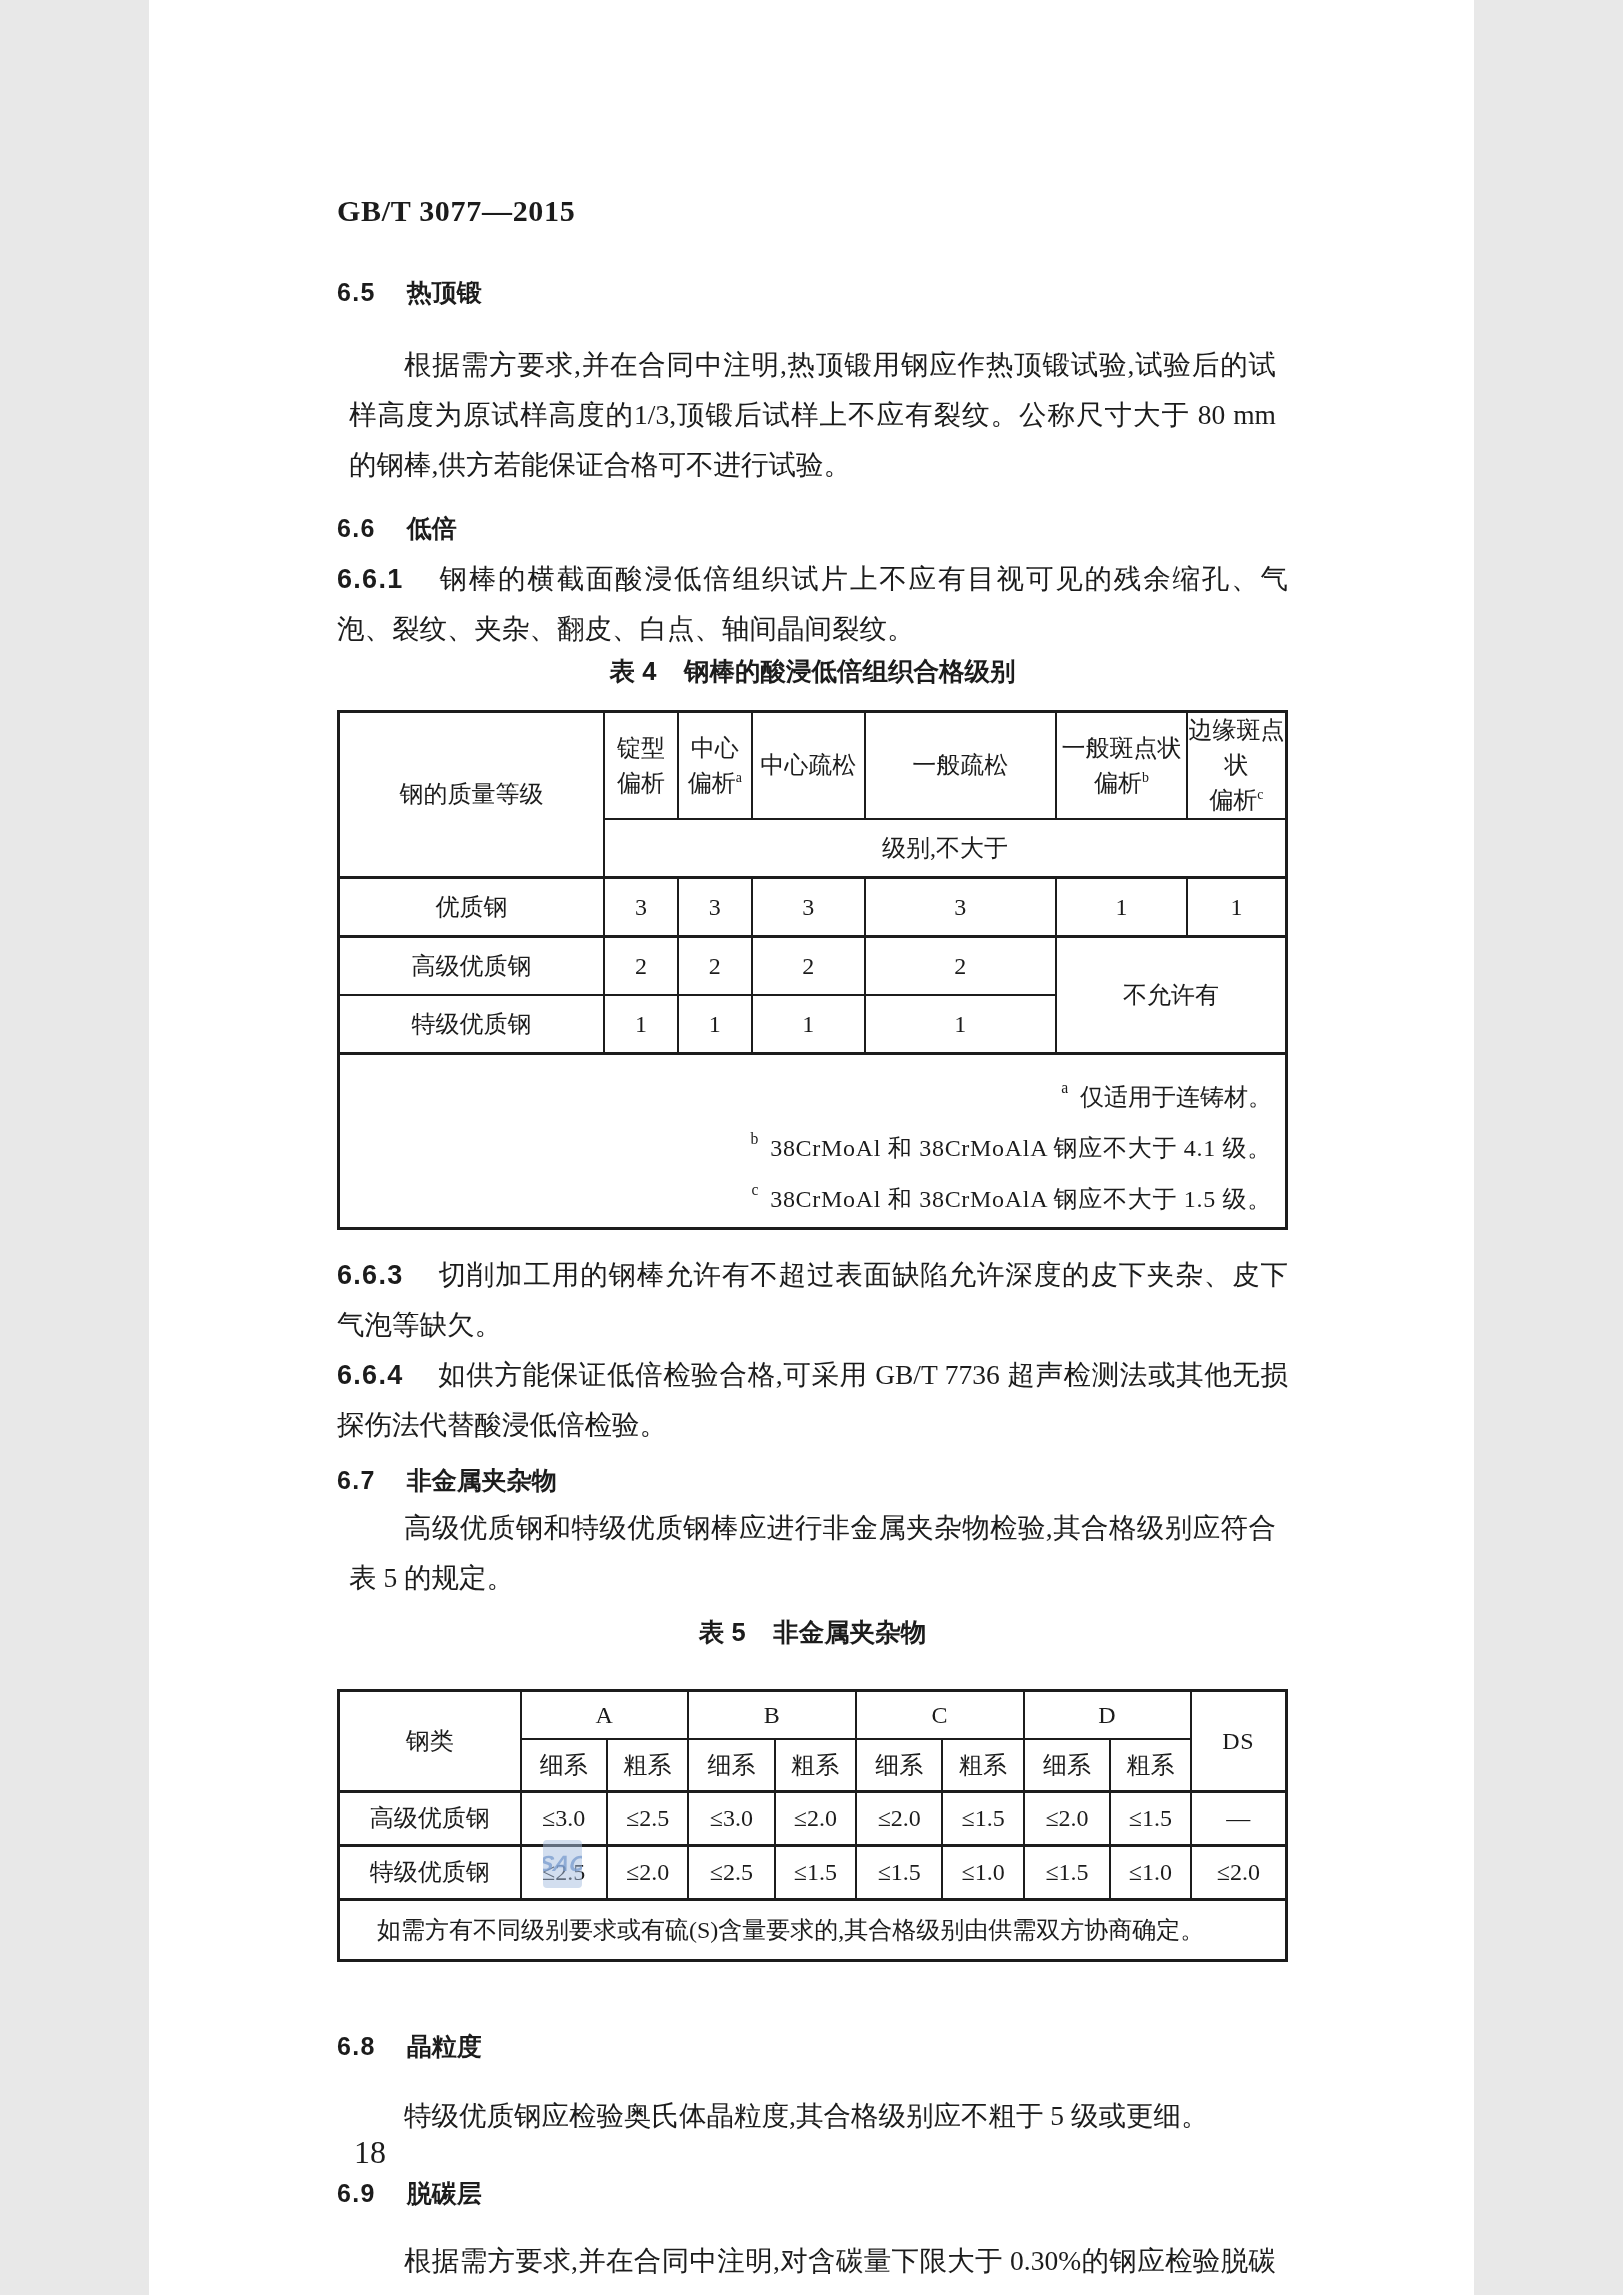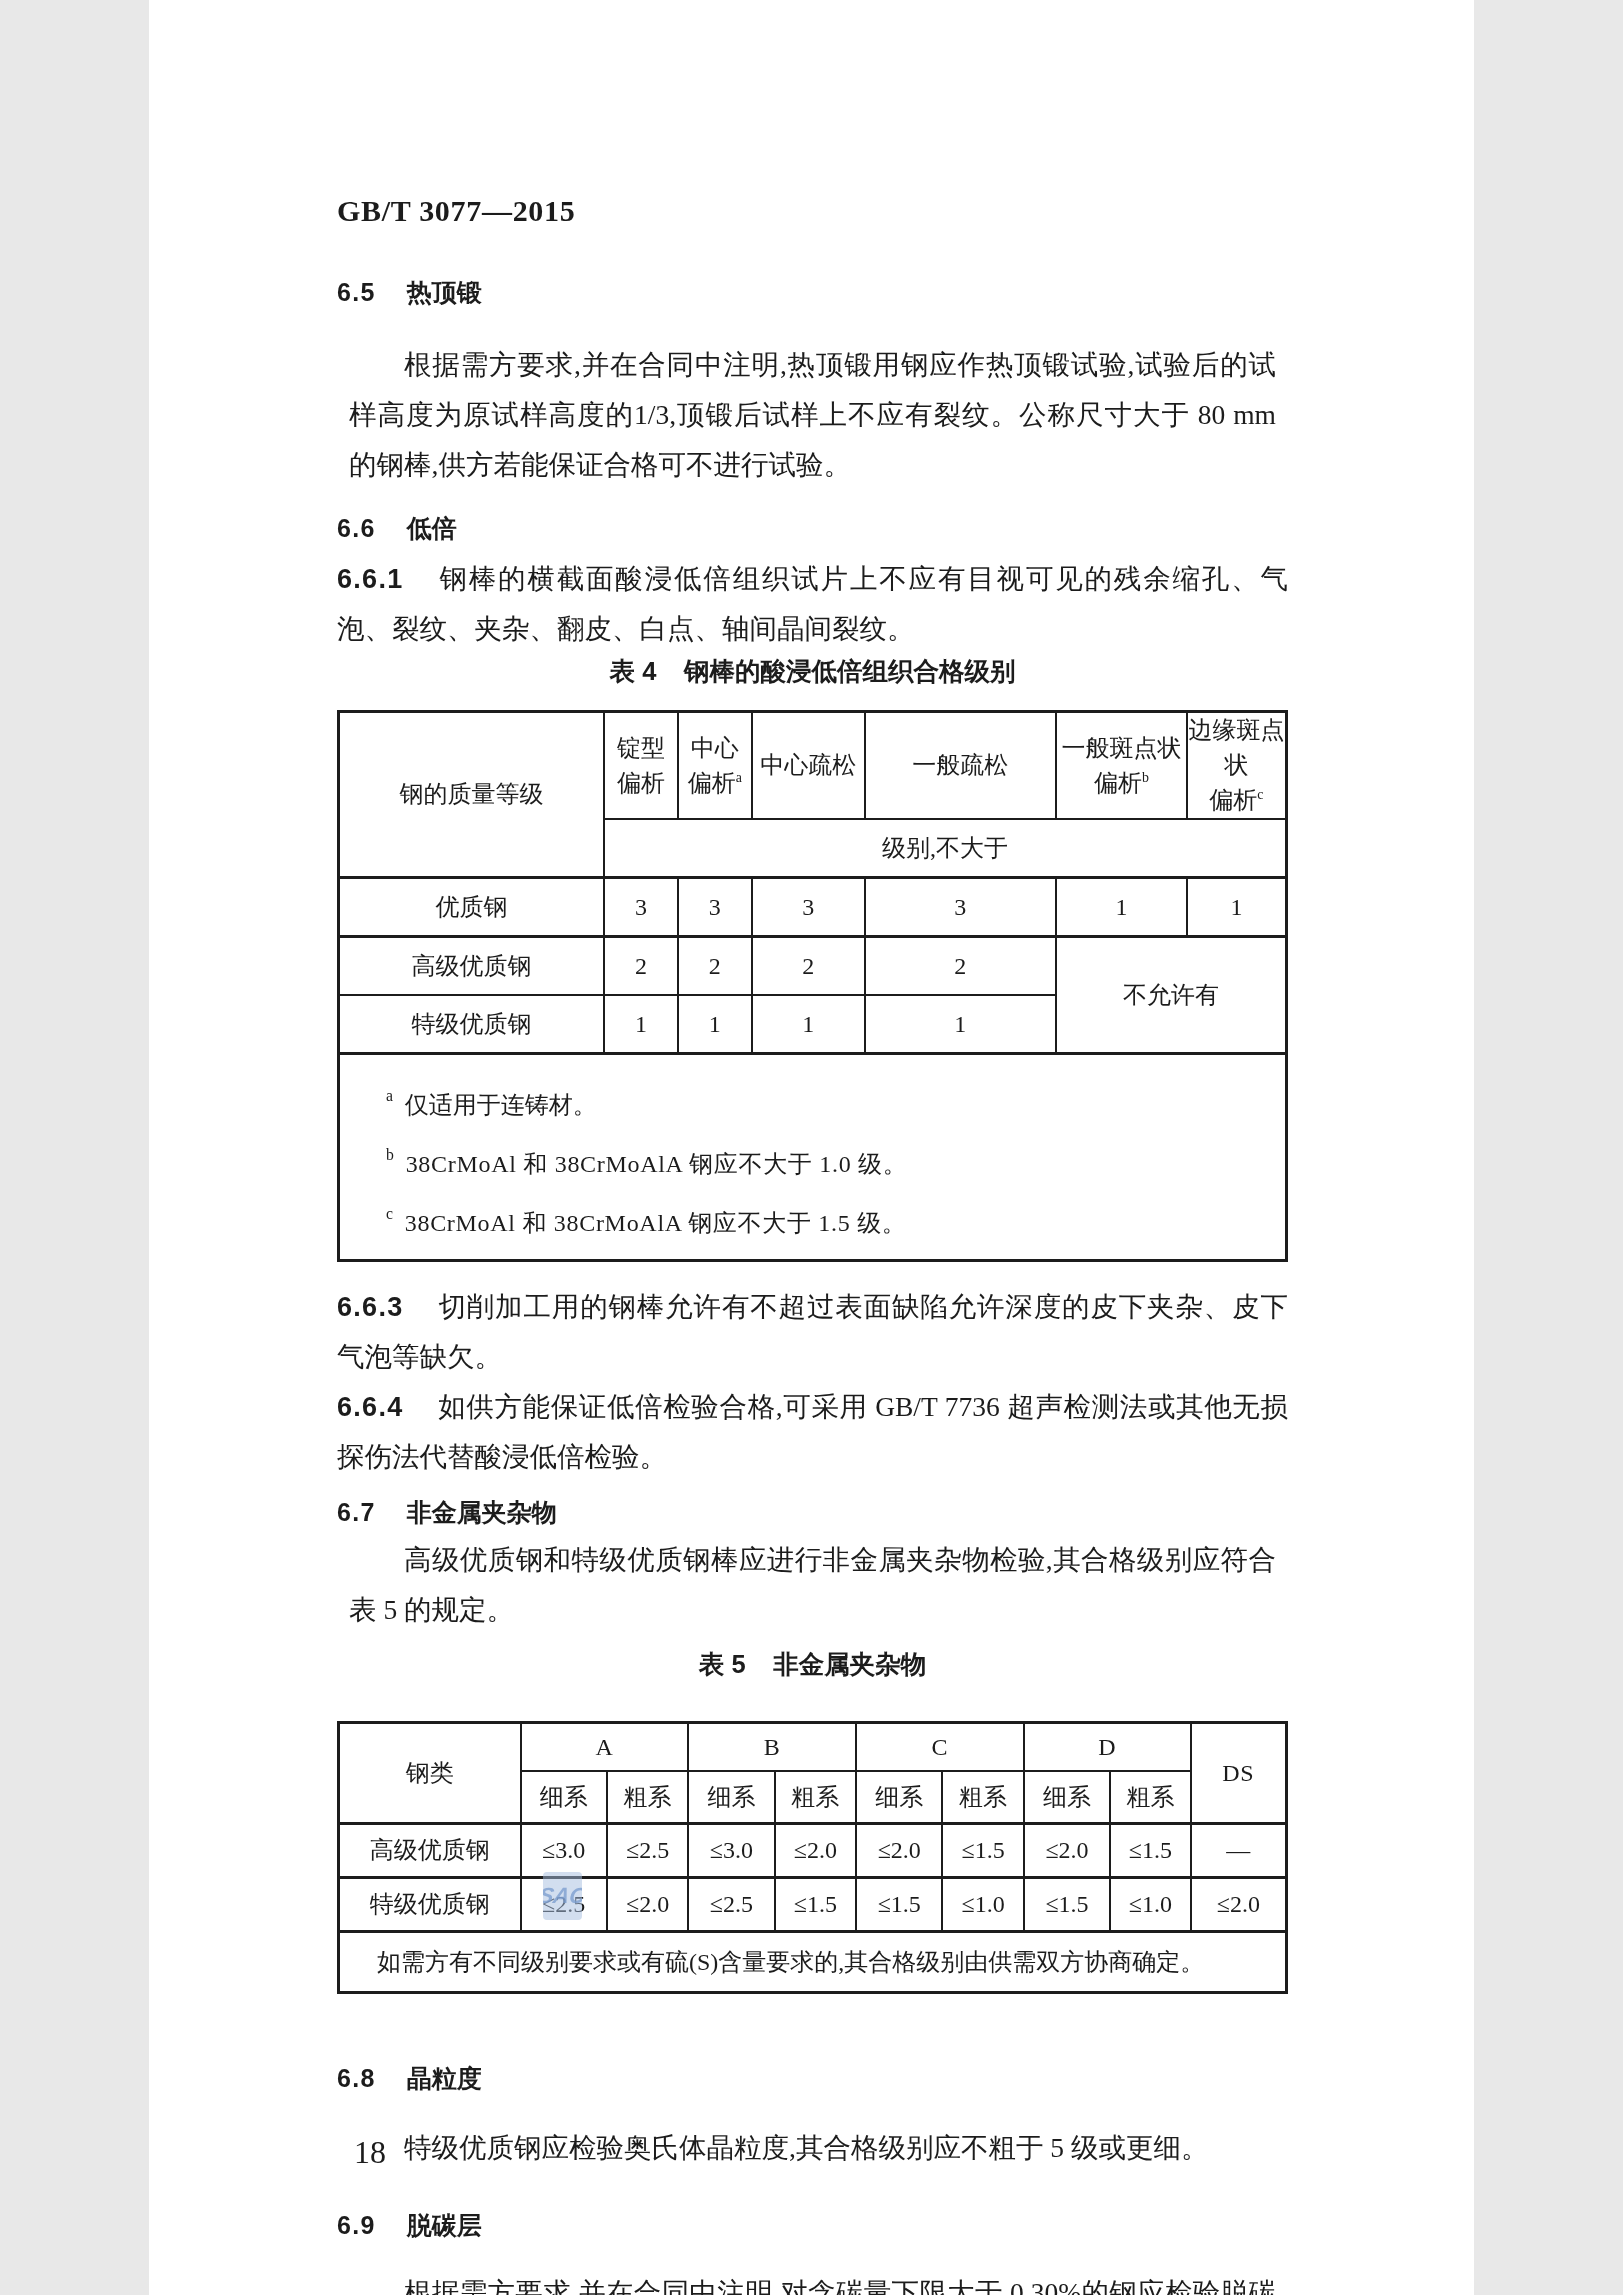--- a/index.html
+++ b/index.html
@@ -72,21 +72,21 @@
   }
   sup.mark{font-size:0.58em;vertical-align:super;line-height:0;}
   .btk{border-top:3.9px solid #1c1c1c;}
 
   .t4 tr.hr1 > *{height:105px;}
   .t4 tr.hr2 td{height:56px;}
   .t4 tr.dr td{height:56px;}
   .t4 td.fnotes{
     text-align:left;padding:11.8px 13px 7.9px 38px;height:auto;
   }
-  .fn{font-size:24px;line-height:42px;margin:8px;}
+  .fn{font-size:24px;line-height:42px;margin:0;text-align:right;}
   .fn .fn-sup{
     font-size:15.7px;vertical-align:11.8px;margin-right:11.8px;
   }
   .t5 tr.hr1 > *{height:46px;}
   .t5 tr.hr2 td{height:50px;}
   .t5 tr.dr td{height:51px;}
   .t5 td.noterow{height:58px;text-align:left;padding-left:37px;}
   .latin{letter-spacing:0.7px;}
 
   .pos-rel{position:relative;}
@@ -190,21 +190,21 @@
           <td>1</td>
           <td>1</td>
           <td>1</td>
         </tr>
         <tr>
           <td class="fnotes btk" colspan="7">
             <div class="fn">
               <span class="fn-sup">a</span><span>仅适用于连铸材。</span>
             </div>
             <div class="fn">
-              <span class="fn-sup">b</span><span class="latin">38CrMoAl 和 38CrMoAlA 钢应不大于 1.0 级。</span>
+              <span class="fn-sup">b</span><span class="latin">38CrMoAl 和 38CrMoAlA 钢应不大于 4.1 级。</span>
             </div>
             <div class="fn">
               <span class="fn-sup">c</span><span class="latin">38CrMoAl 和 38CrMoAlA 钢应不大于 1.5 级。</span>
             </div>
           </td>
         </tr>
       </tbody>
     </table>
 
     <p class="clause mt-c663">

